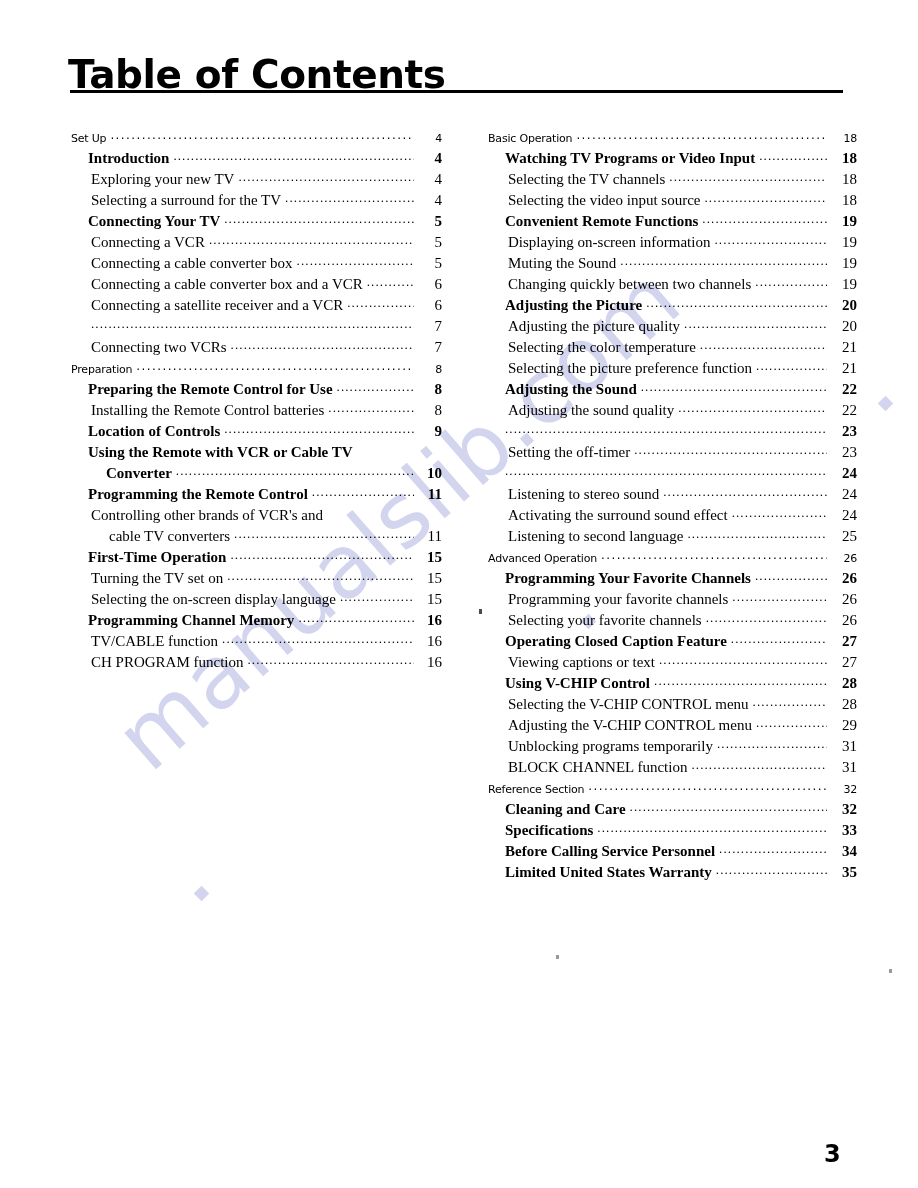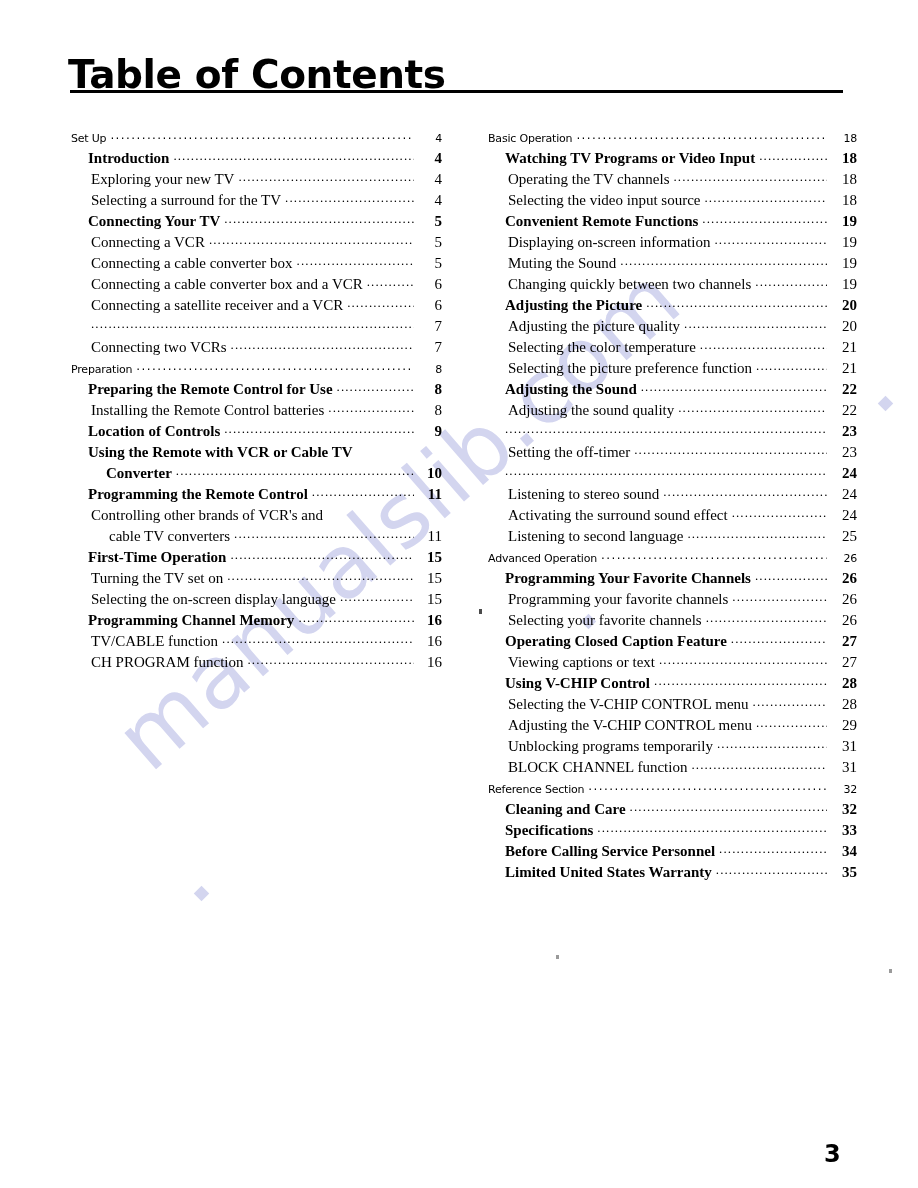--- a/index.html
+++ b/index.html
@@ -334,21 +334,21 @@
         <span class="toc-label">Basic Operation</span>
         <span class="leader"></span>
         <span class="toc-page">18</span>
       </div>
       <div class="toc-row lvl2">
         <span class="toc-label">Watching TV Programs or Video Input</span>
         <span class="leader"></span>
         <span class="toc-page">18</span>
       </div>
       <div class="toc-row lvl3">
-        <span class="toc-label">Operating the TV channels</span>
+        <span class="toc-label">Selecting the TV channels</span>
         <span class="leader"></span>
         <span class="toc-page">18</span>
       </div>
       <div class="toc-row lvl3">
         <span class="toc-label">Selecting the video input source</span>
         <span class="leader"></span>
         <span class="toc-page">18</span>
       </div>
       <div class="toc-row lvl2">
         <span class="toc-label">Convenient Remote Functions</span>

